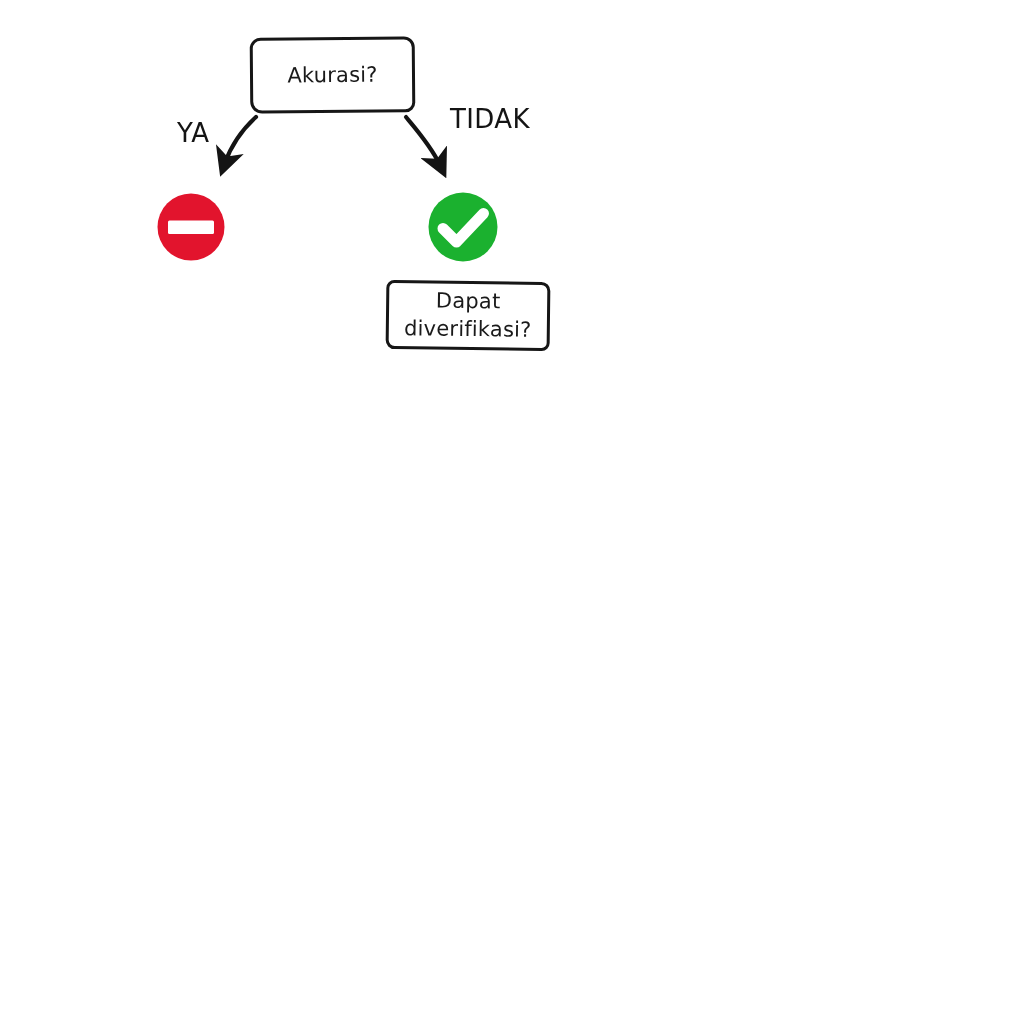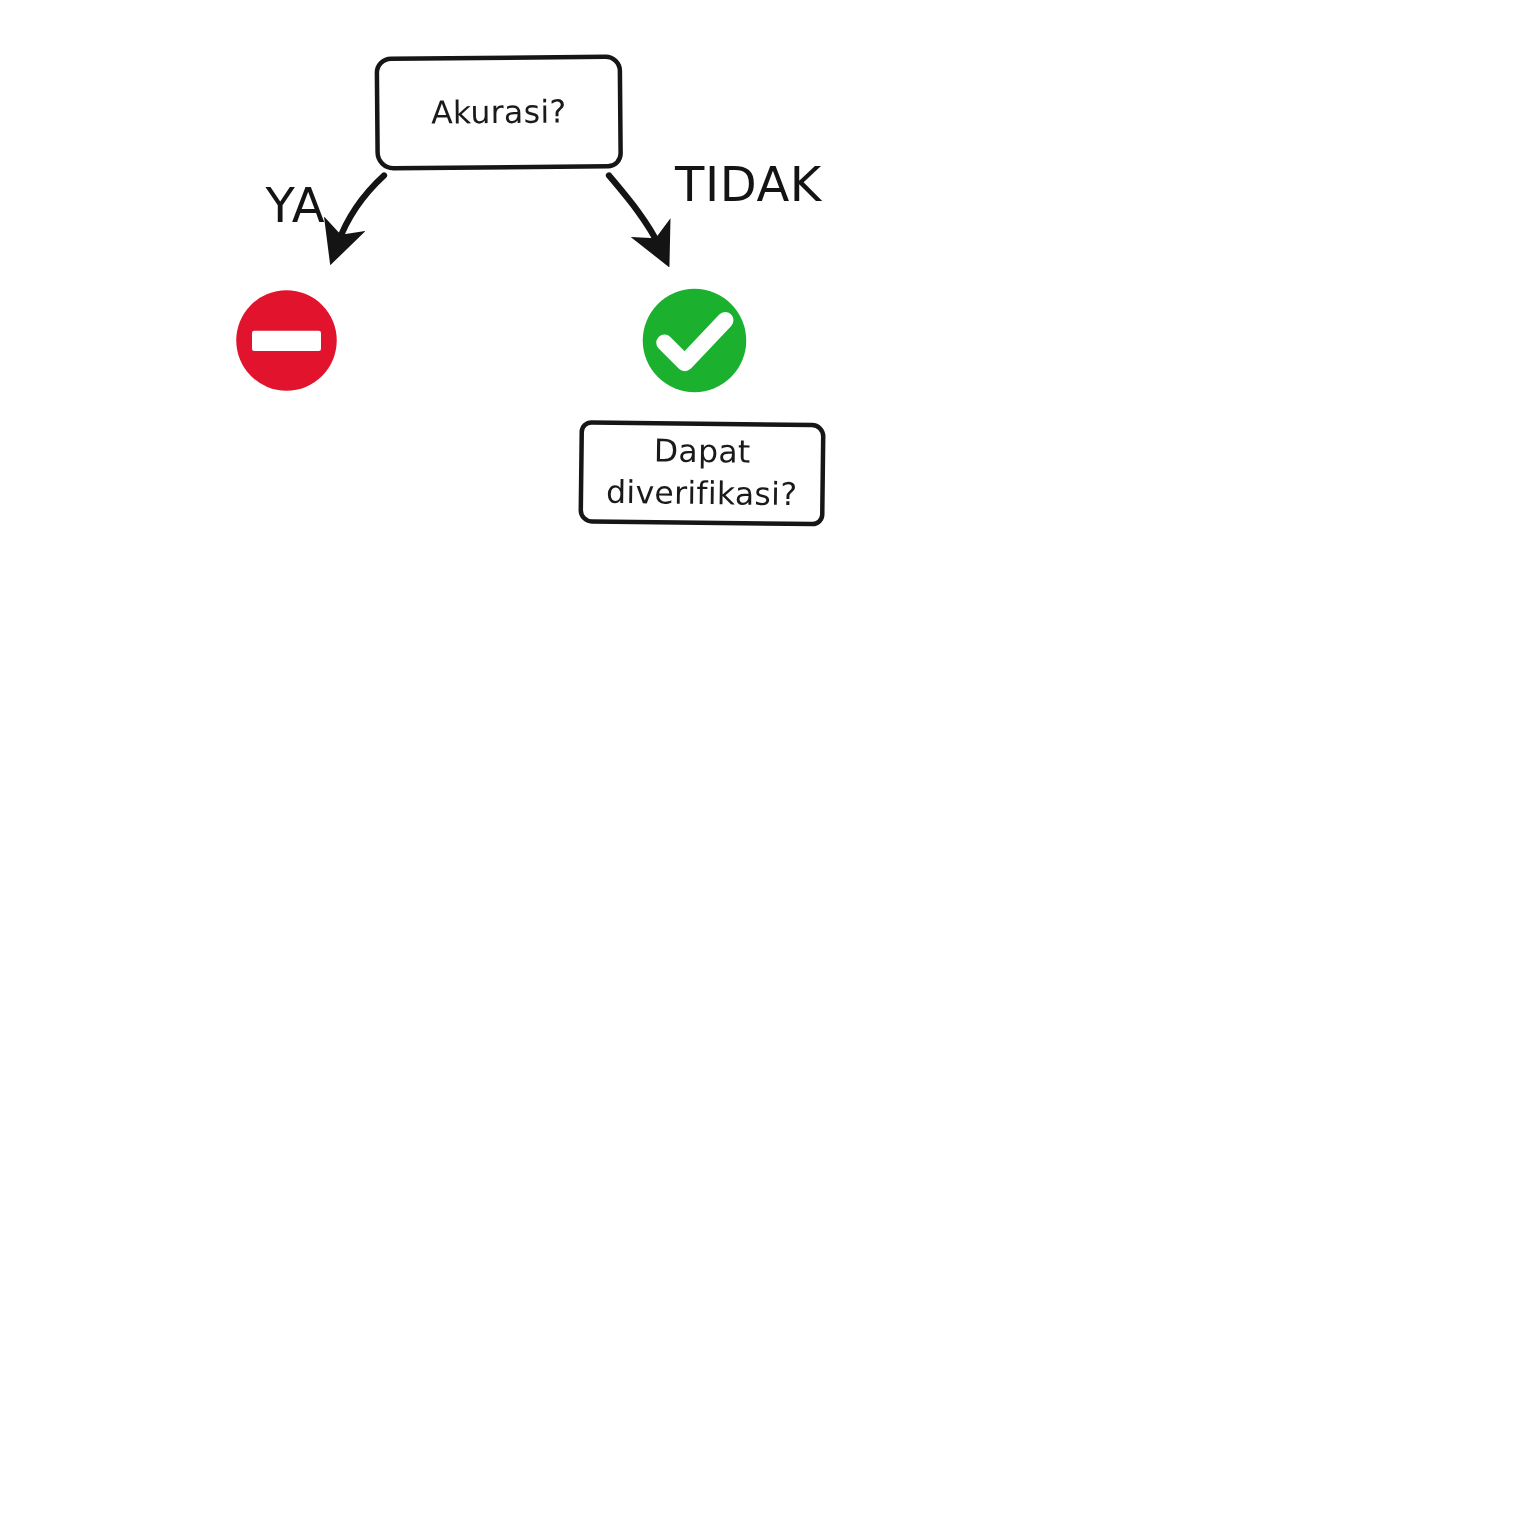--- a/index.html
+++ b/index.html
@@ -62,21 +62,21 @@
     border-radius: 8px 9px 8px 9px;
     transform: rotate(0.7deg);
     font-size: 21px;
   }
   #box-verifikasi .box-text { line-height: 1.32; }
 
   
   .edge-label {
     position: absolute;
     color: #141414;
-    font-size: 32px;
+    font-size: 26px;
     letter-spacing: 0.4px;
     white-space: nowrap;
   }
   #label-ya    { left: 177px; top: 118px; }
   #label-tidak { left: 450px; top: 104px; }
 
   
   .icon-circle {
     position: absolute;
     border-radius: 50%;

